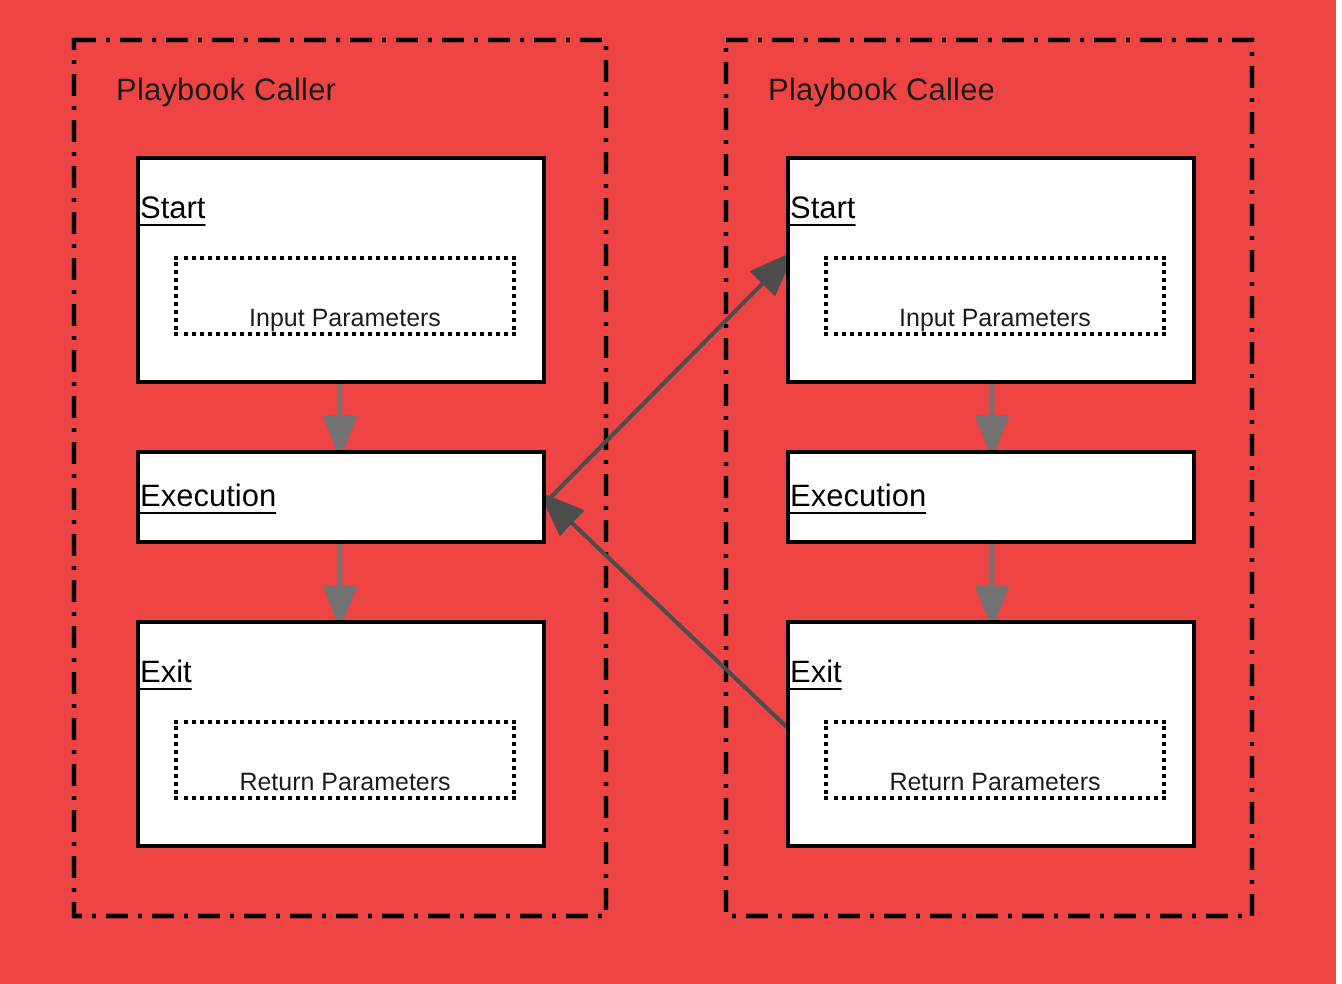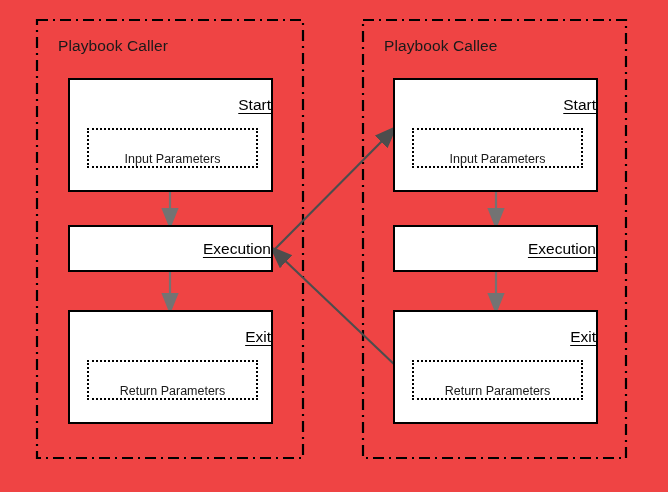--- a/index.html
+++ b/index.html
@@ -42,21 +42,21 @@
   .node {
     position: absolute;
     box-sizing: border-box;
     border: 2px solid #000000;
     background: #ffffff;
   }
   .node-title {
     position: absolute;
     left: 0;
     right: 0;
-    text-align: right;
+    text-align: left;
     font-size: 15.5px;
     color: #000000;
     text-decoration: underline;
     text-underline-offset: 3px;
     white-space: nowrap;
   }
   
   .param {
     position: absolute;
     box-sizing: border-box;

